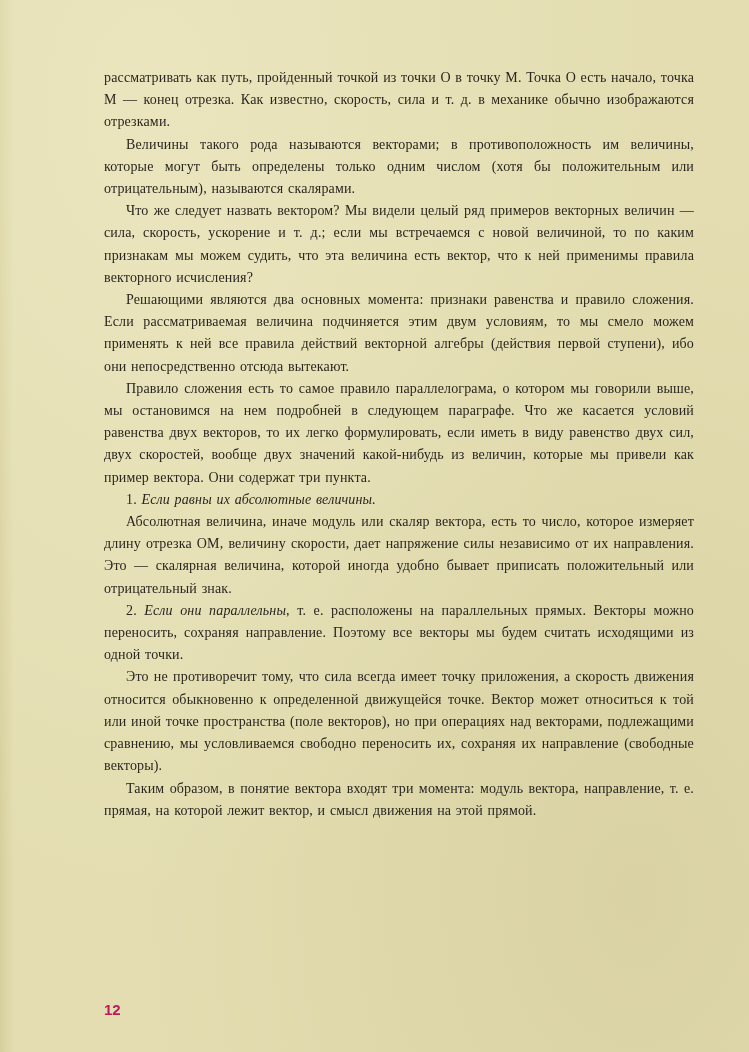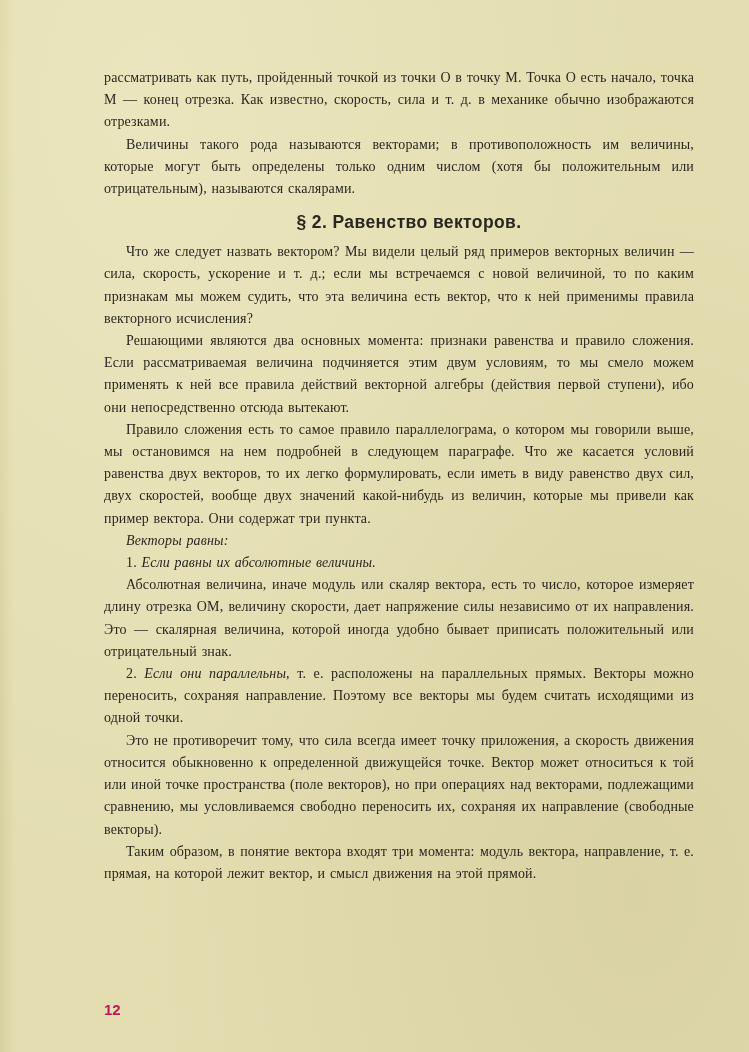--- a/index.html
+++ b/index.html
@@ -61,27 +61,25 @@
       color: #be185d;
     }
   </style>
 </head>
 <body>
 
 <div class="page">
   <p class="p">рассматривать как путь, пройденный точкой из точки O в точку M. Точка O есть начало, точка M — конец отрезка. Как известно, скорость, сила и т. д. в механике обычно изображаются отрезками.</p>
   <p class="p indent">Величины такого рода называются векторами; в противоположность им величины, которые могут быть определены только одним числом (хотя бы положительным или отрицательным), называются скалярами.</p>
 
-  <div class="heading">§ 2. Равенство векторов.</div>
 
   <p class="p indent">Что же следует назвать вектором? Мы видели целый ряд примеров векторных величин — сила, скорость, ускорение и т. д.; если мы встречаемся с новой величиной, то по каким признакам мы можем судить, что эта величина есть вектор, что к ней применимы правила векторного исчисления?</p>
   <p class="p indent">Решающими являются два основных момента: признаки равенства и правило сложения. Если рассматриваемая величина подчиняется этим двум условиям, то мы смело можем применять к ней все правила действий векторной алгебры (действия первой ступени), ибо они непосредственно отсюда вытекают.</p>
   <p class="p indent">Правило сложения есть то самое правило параллелограма, о котором мы говорили выше, мы остановимся на нем подробней в следующем параграфе. Что же касается условий равенства двух векторов, то их легко формулировать, если иметь в виду равенство двух сил, двух скоростей, вообще двух значений какой-нибудь из величин, которые мы привели как пример вектора. Они содержат три пункта.</p>
 
-  <p class="p indent it">Векторы равны:</p>
 
   <p class="p indent"><span>1. </span><span class="it">Если равны их абсолютные величины.</span></p>
 
   <p class="p indent"><span>Абсолютная величина, иначе модуль или скаляр вектора, есть то число, которое измеряет длину отрезка </span><span class="m">OM</span><span>, величину скорости, дает напряжение силы независимо от их направления. Это — скалярная величина, которой иногда удобно бывает приписать положительный или отрицательный знак.</span></p>
 
   <p class="p indent"><span>2. </span><span class="it">Если они параллельны</span><span>, т. е. расположены на параллельных прямых. Векторы можно переносить, сохраняя направление. Поэтому все векторы мы будем считать исходящими из одной точки.</span></p>
 
   <p class="p indent">Это не противоречит тому, что сила всегда имеет точку приложения, а скорость движения относится обыкновенно к определенной движущейся точке. Вектор может относиться к той или иной точке пространства (поле векторов), но при операциях над векторами, подлежащими сравнению, мы условливаемся свободно переносить их, сохраняя их направление (свободные векторы).</p>
 
 

